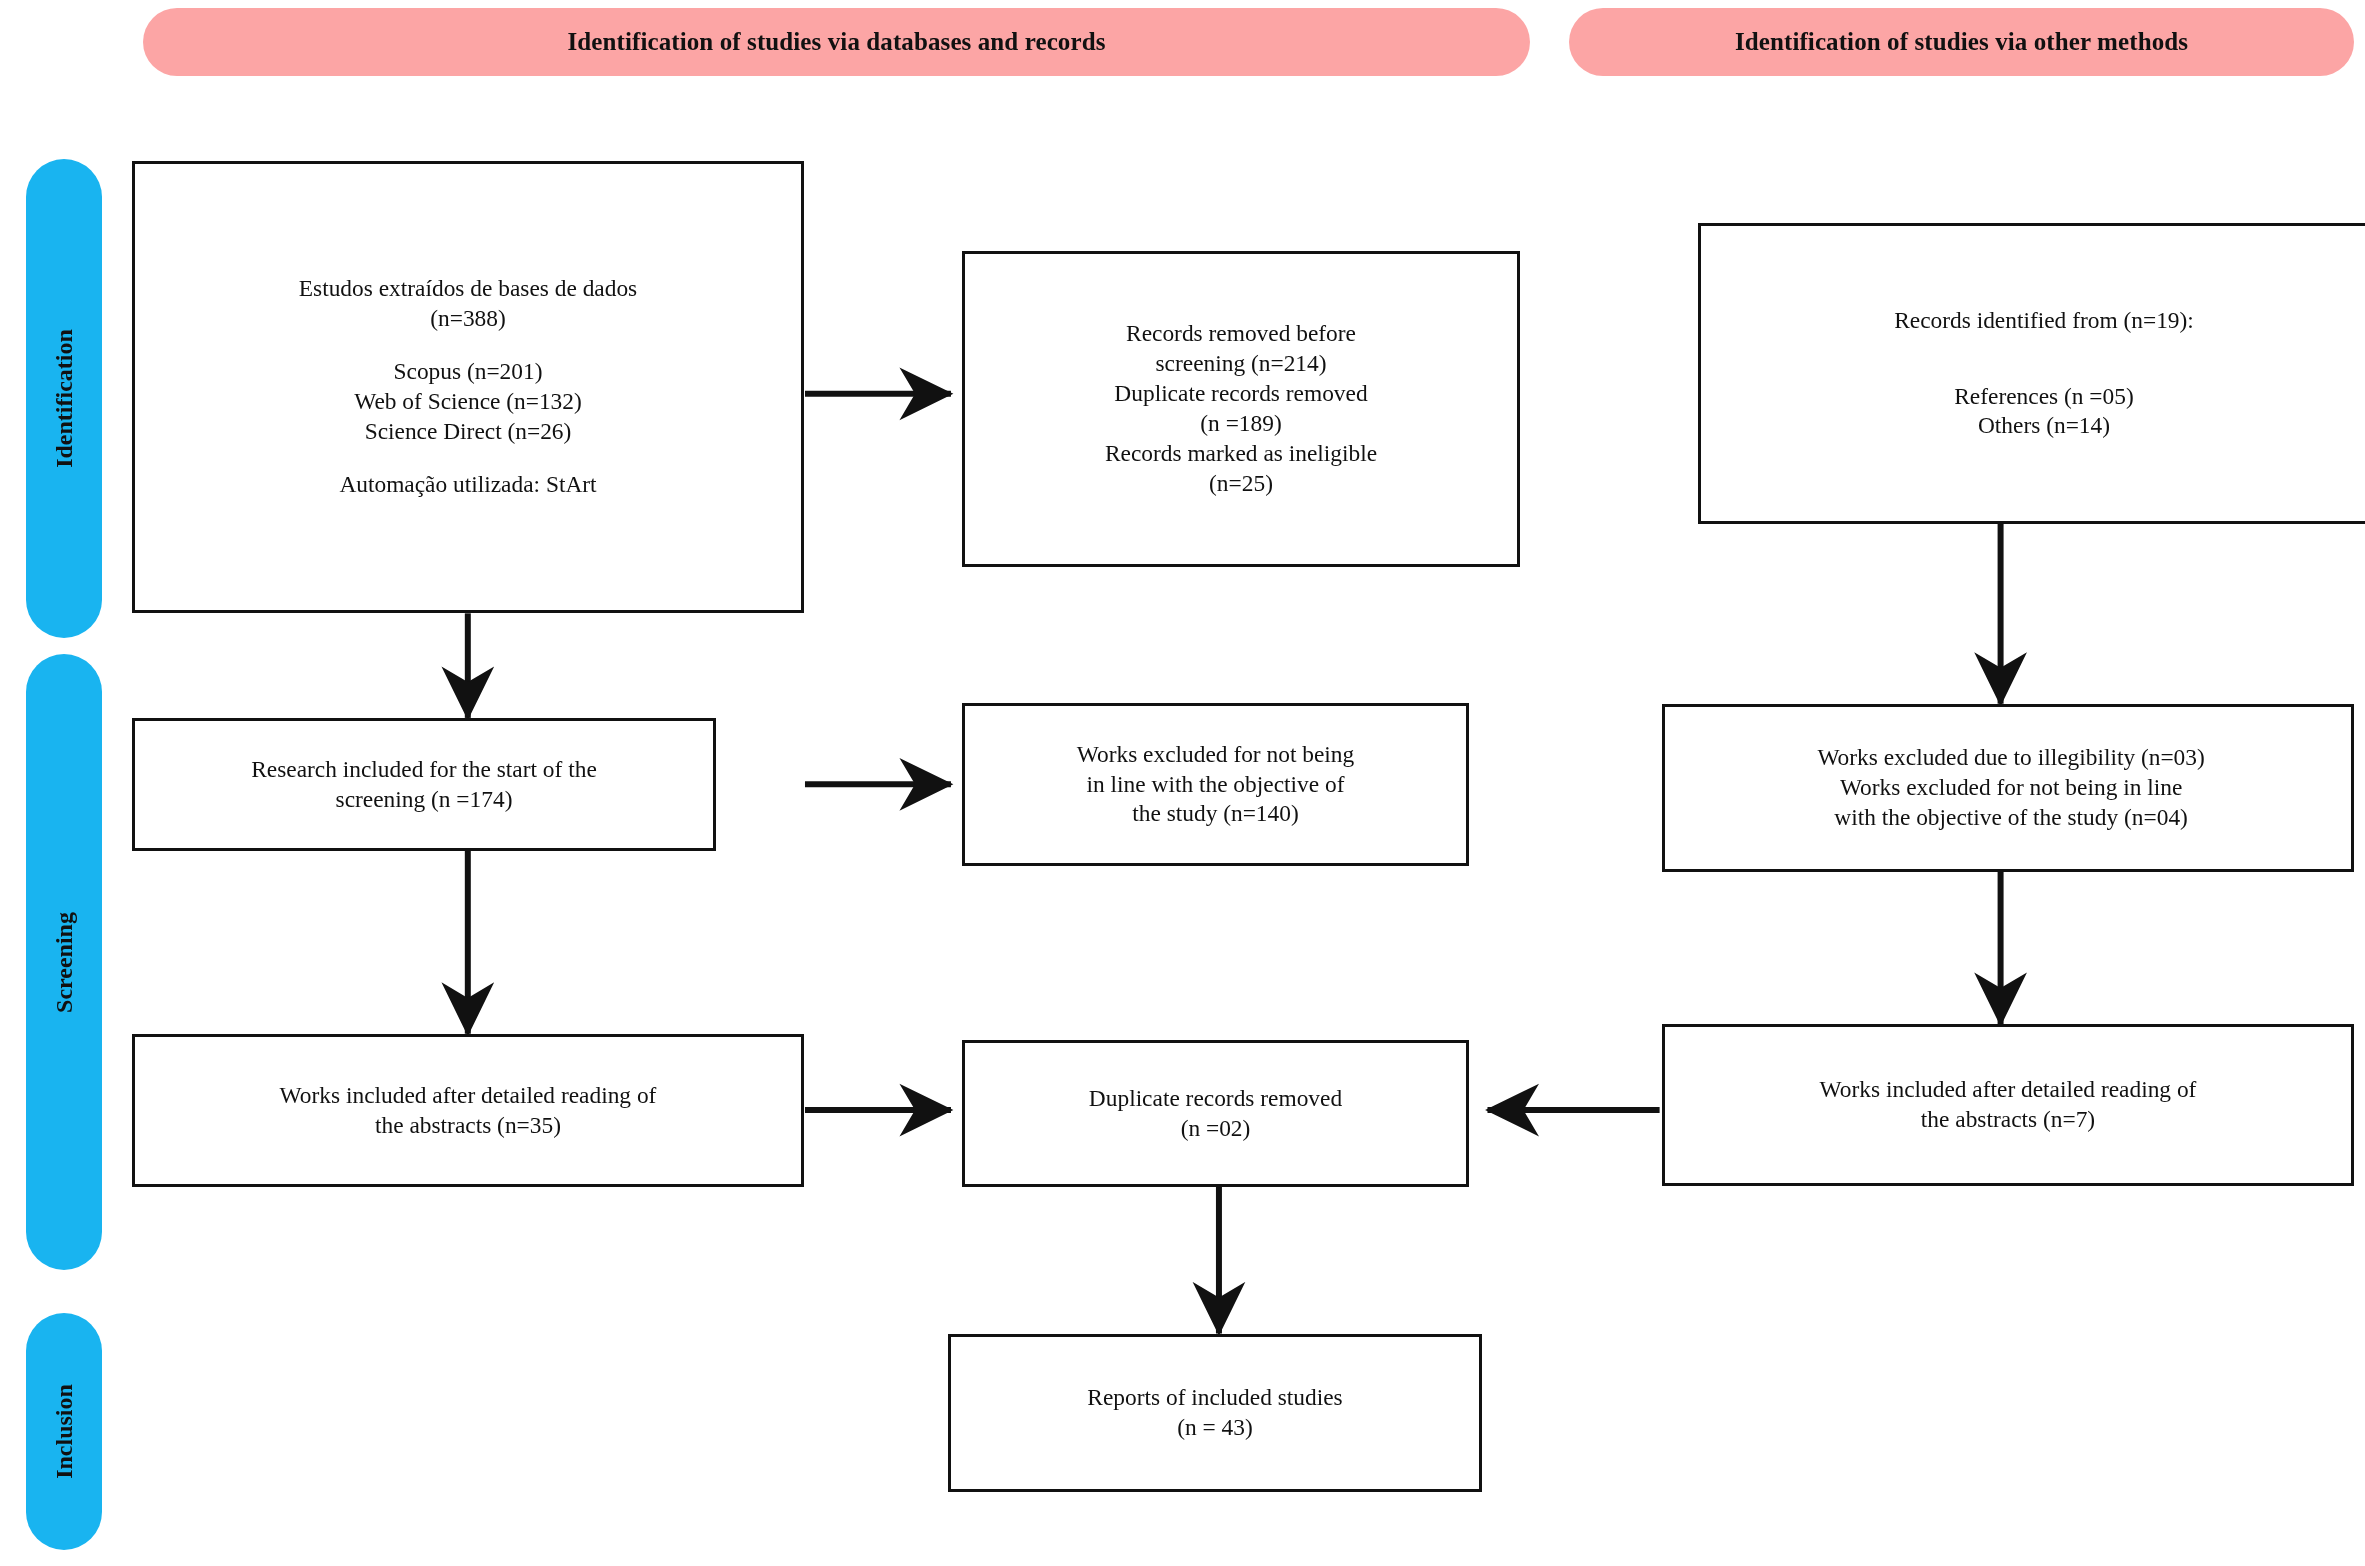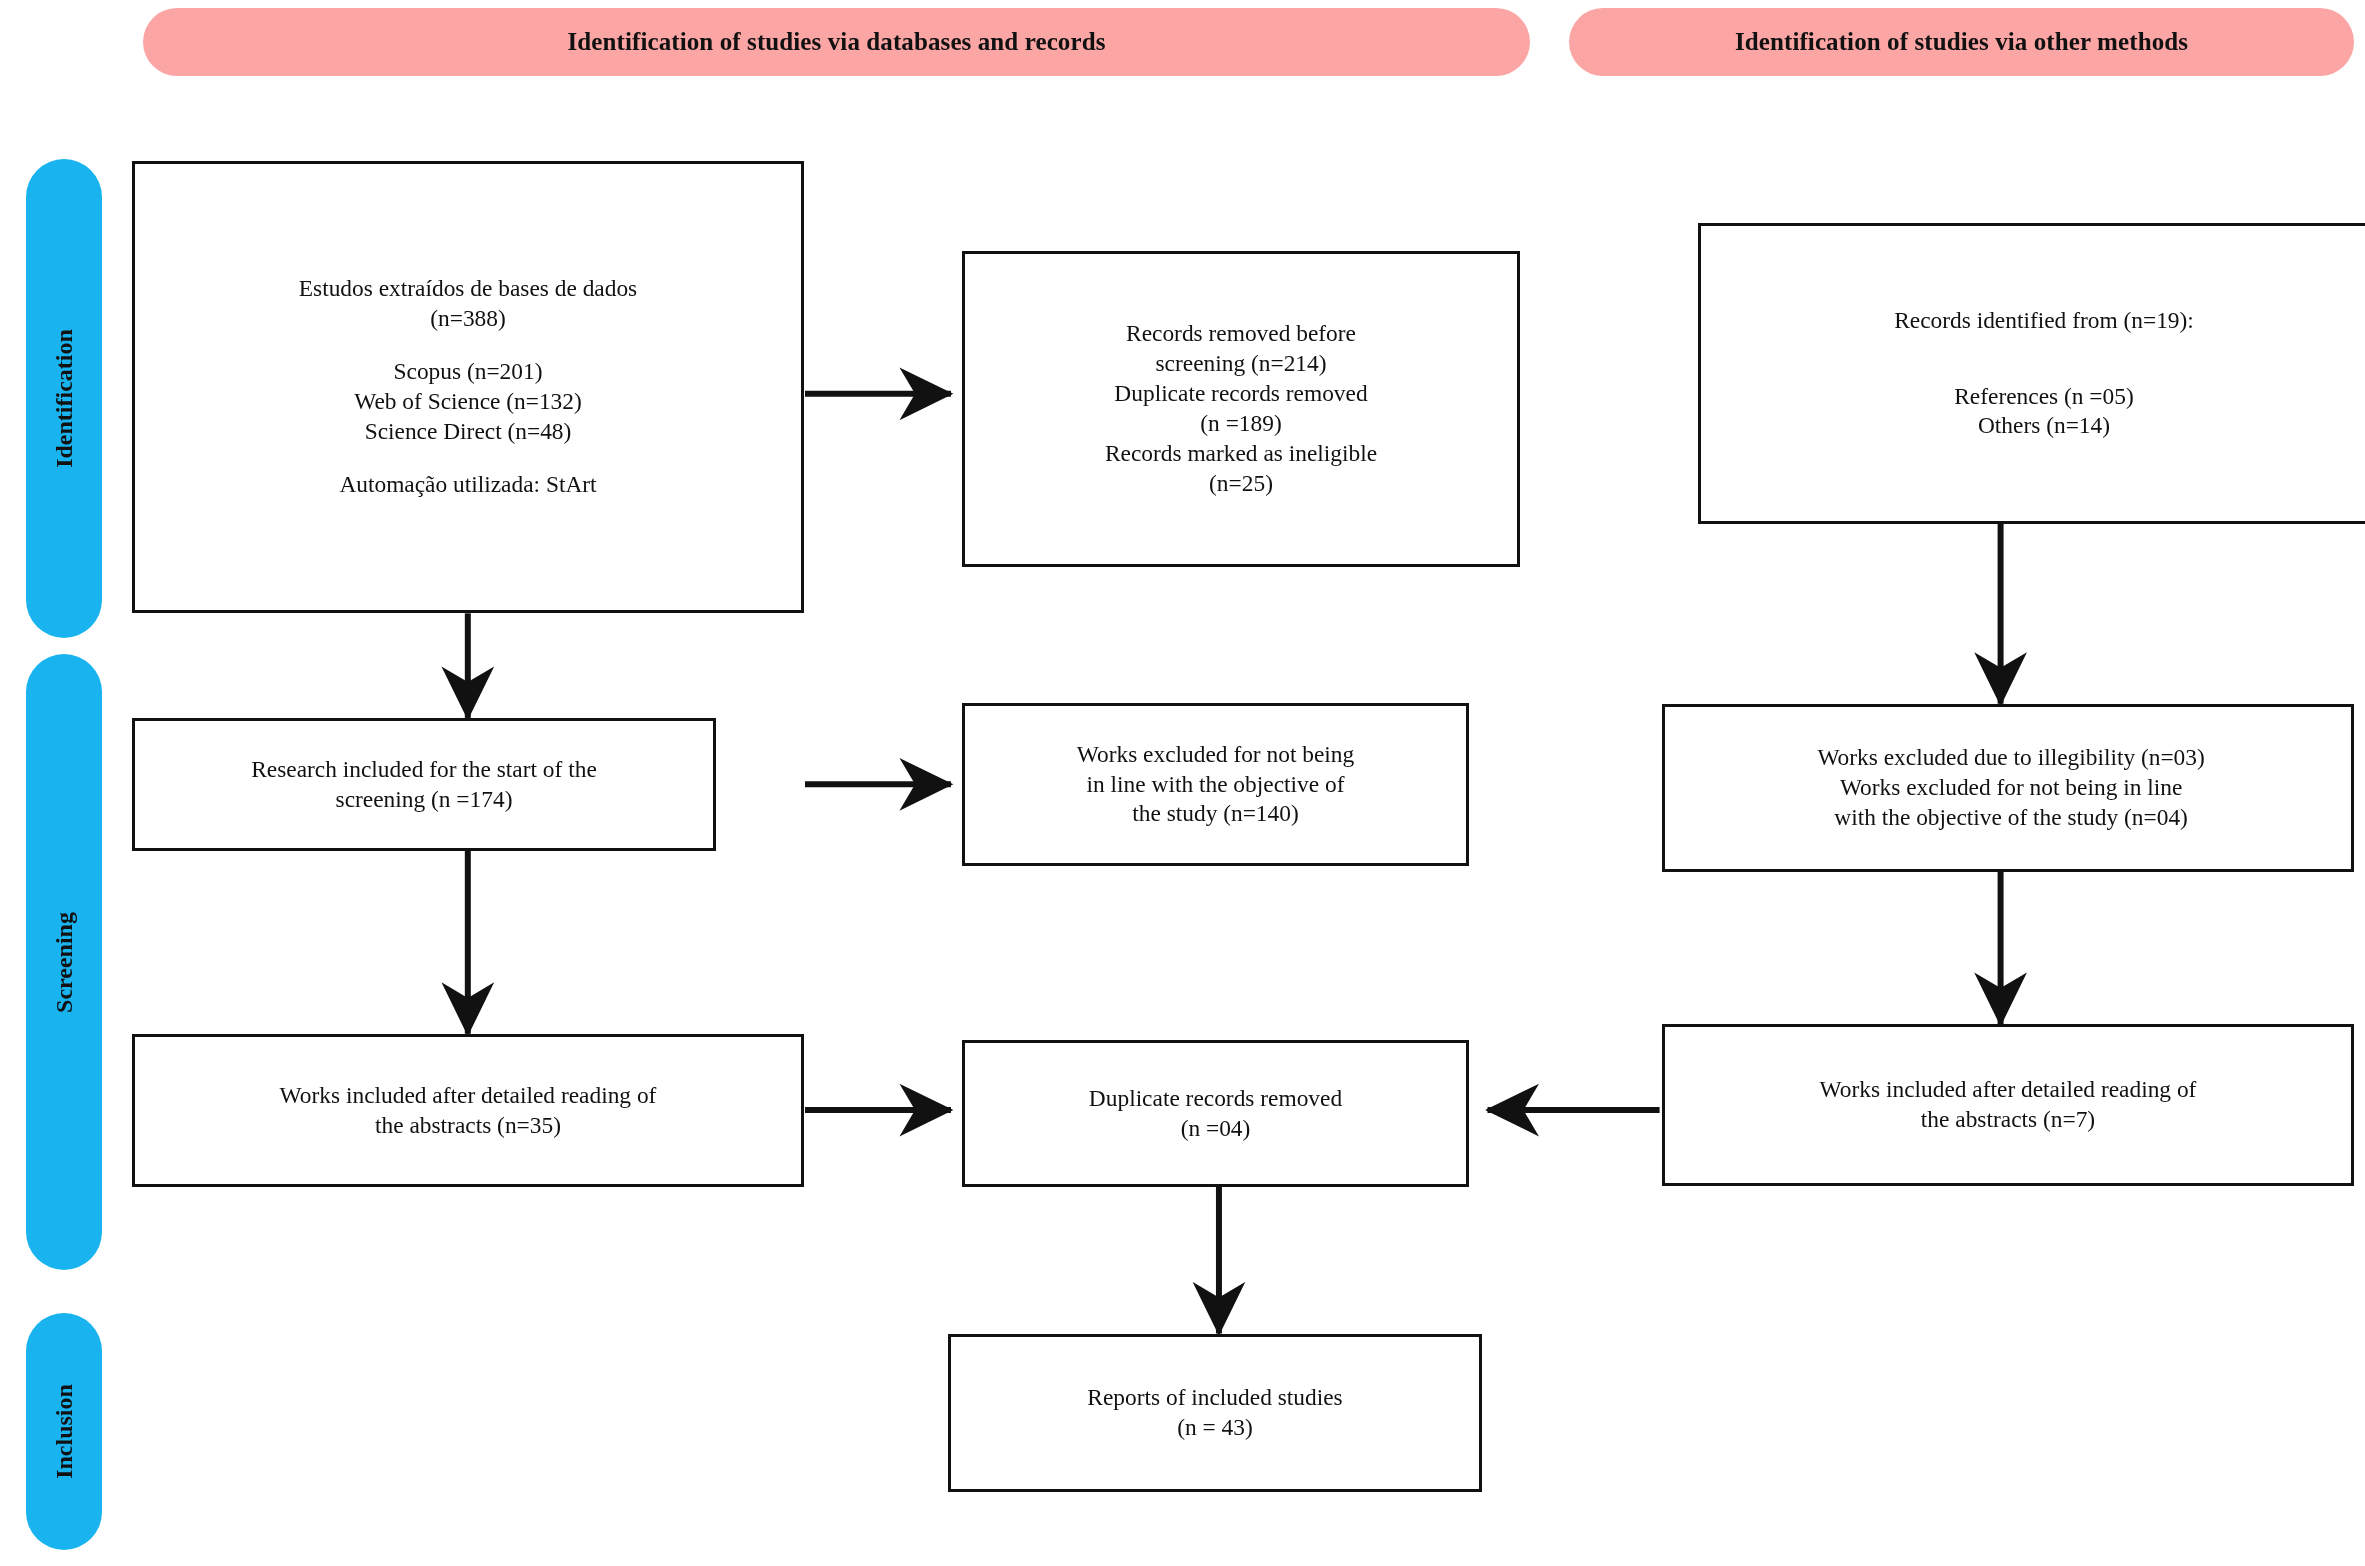--- a/index.html
+++ b/index.html
@@ -151,21 +151,21 @@
   <div class="stage-tab" style="left:26px; top:1313px; width:76px; height:237px;">
     <span>Inclusion</span>
   </div>
 
   <div class="box" style="left:132px; top:161px; width:672px; height:452px;">
     <span class="line">Estudos extraídos de bases de dados</span>
     <span class="line">(n=388)</span>
     <span class="gap"></span>
     <span class="line">Scopus (n=201)</span>
     <span class="line">Web of Science (n=132)</span>
-    <span class="line">Science Direct (n=48)</span>
+    <span class="line">Science Direct (n=26)</span>
     <span class="gap"></span>
     <span class="line">Automação utilizada: StArt</span>
   </div>
 
   <div class="box" style="left:962px; top:233px; width:558px; height:316px;margin-top:18px;">
     <span class="line">Records removed before</span>
     <span class="line">screening (n=214)</span>
     <span class="line">Duplicate records removed</span>
     <span class="line">(n =189)</span>
     <span class="line">Records marked as ineligible</span>
@@ -197,21 +197,21 @@
     <span class="line">with the objective of the study (n=04)</span>
   </div>
 
   <div class="box" style="left:132px; top:1034px; width:672px; height:153px;">
     <span class="line">Works included after detailed reading of</span>
     <span class="line">the abstracts (n=35)</span>
   </div>
 
   <div class="box" style="left:962px; top:1040px; width:507px; height:147px;">
     <span class="line">Duplicate records removed</span>
-    <span class="line">(n =04)</span>
+    <span class="line">(n =02)</span>
   </div>
 
   <div class="box" style="left:1662px; top:1024px; width:692px; height:162px;">
     <span class="line">Works included after detailed reading of</span>
     <span class="line">the abstracts (n=7)</span>
   </div>
 
   <div class="box" style="left:948px; top:1334px; width:534px; height:158px;">
     <span class="line">Reports of included studies</span>
     <span class="line">(n = 43)</span>

